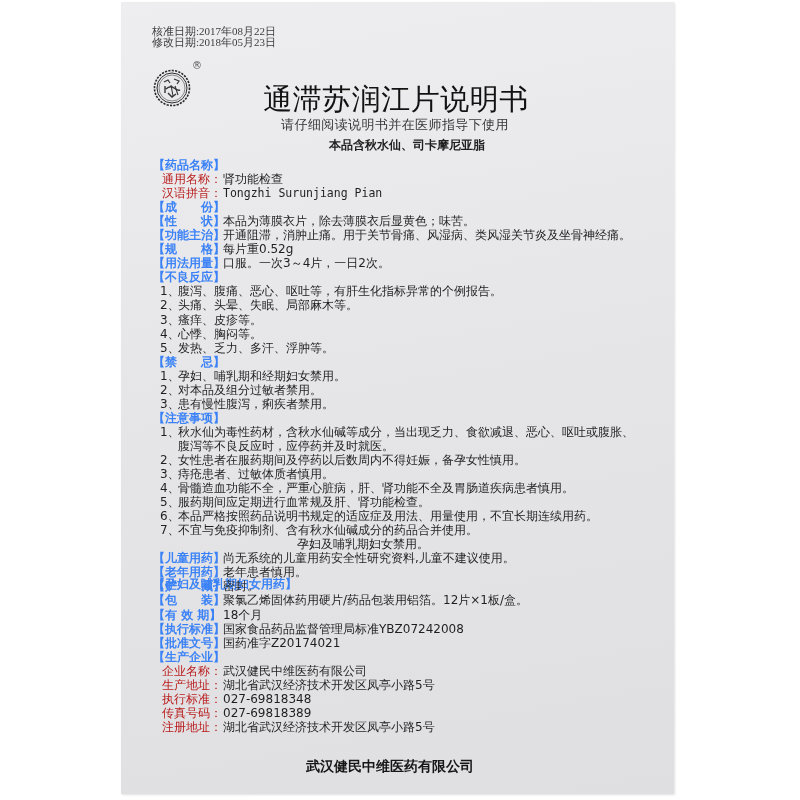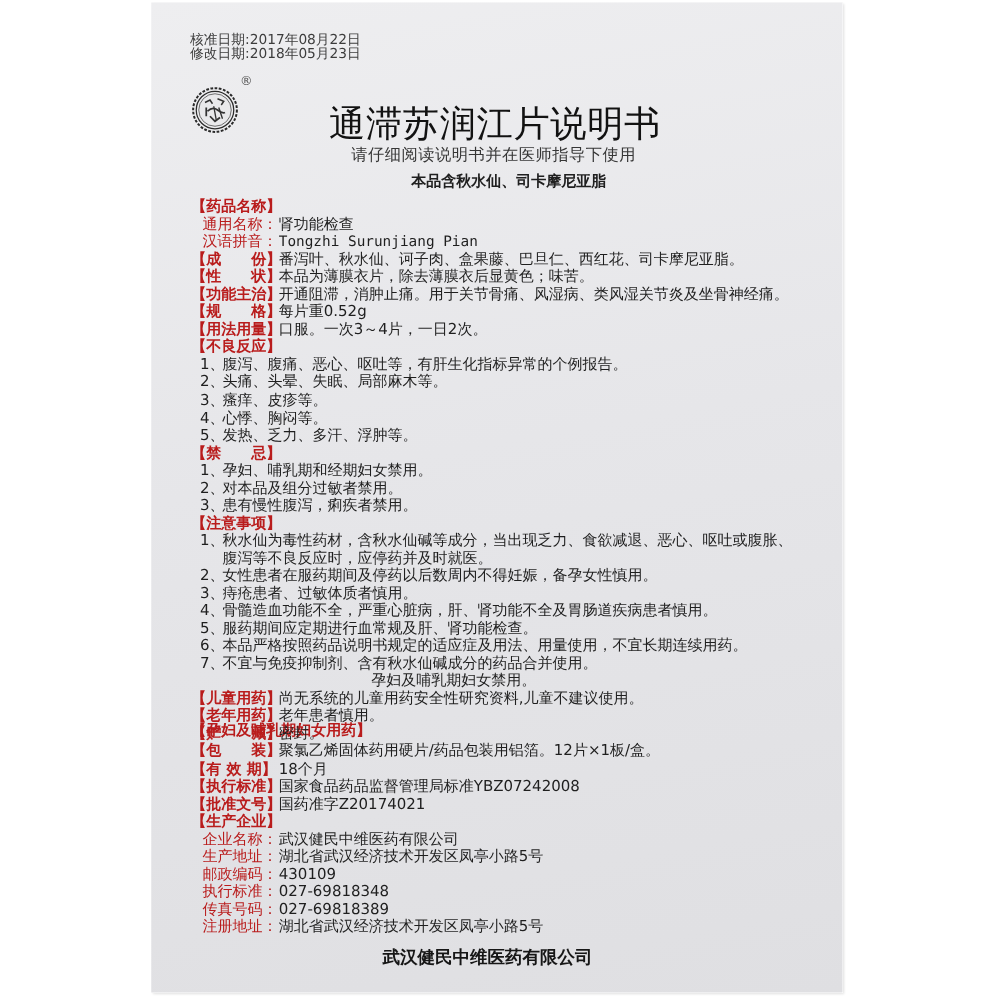--- a/index.html
+++ b/index.html
@@ -10,20 +10,21 @@
     }
     .paper {
       position: absolute; left: 121px; top: 2px; width: 553px; height: 792px;
       background: linear-gradient(170deg, #eeeef0 0%, #e6e6e9 45%, #dfdfe2 100%);
       box-shadow: 1px 1px 2px rgba(0,0,0,0.12);
     }
     .dates {
       position: absolute; left: 152px; top: 26px;
       font-size: 11px; line-height: 11px; color: #3c3c3c;
       white-space: nowrap;
+      font-family: Liberation Serif, serif;
     }
     .dates .line { display: block; height: 11px; }
     .logo { position: absolute; left: 153px; top: 69px; width: 38px; height: 38px; }
     .reg-mark { position: absolute; left: 192px; top: 60px; font-size: 10px; color: #555; }
     .title {
       position: absolute; left: 258px; top: 83px; width: 276px; text-align: center;
       font-family: "DejaVu Serif", serif; font-weight: normal; font-size: 29px; line-height: 32px;
       color: #121212; letter-spacing: 0.5px; white-space: nowrap;
     }
     .subtitle {
@@ -32,21 +33,21 @@
     }
     .notice {
       position: absolute; left: 262px; top: 137px; width: 290px; text-align: center;
       font-size: 12px; line-height: 16px; color: #202020; font-weight: bold; white-space: nowrap;
     }
     .content {
       position: absolute; left: 153px; top: 158px; width: 505px;
       font-size: 12px; line-height: 14.05px; color: #1f1f1f;
     }
     .row { display: flex; white-space: nowrap; height: 14.05px; }
-    .h { font-weight: bold; width: 70px; flex: none; color: #b91c1c; }
+    .h { font-weight: bold; width: 70px; flex: none; color: #3b82f6; }
     .h.wide { width: 144px; margin-top: 40px; }
     .sub { padding-left: 9px; }
     .sub .lbl { width: 61px; flex: none; color: #b91c1c; }
     .item { padding-left: 7px; }
     .item .num { width: 18px; flex: none; }
     .item-cont { padding-left: 25px; }
     .mono { font-family: "DejaVu Sans Mono", monospace; font-size: 11.5px; }
     .footer {
       position: absolute; left: 245px; top: 757px; width: 290px; text-align: center;
       font-size: 14px; line-height: 18px; font-weight: bold; color: #161616; white-space: nowrap;
@@ -87,21 +88,20 @@
     <span class="lbl">通用名称：</span>
     <span>肾功能检查</span>
   </div>
   <div class="row sub">
     <span class="lbl">汉语拼音：</span>
     <span class="mono">Tongzhi Surunjiang Pian</span>
   </div>
 
   <div class="row">
     <span class="h">【成　　份】</span>
-    <span>番泻叶、秋水仙、诃子肉、盒果藤、巴旦仁、西红花、司卡摩尼亚脂。</span>
   </div>
   <div class="row">
     <span class="h">【性　　状】</span>
     <span>本品为薄膜衣片，除去薄膜衣后显黄色；味苦。</span>
   </div>
   <div class="row">
     <span class="h">【功能主治】</span>
     <span>开通阻滞，消肿止痛。用于关节骨痛、风湿病、类风湿关节炎及坐骨神经痛。</span>
   </div>
   <div class="row">
@@ -226,24 +226,20 @@
   </div>
   <div class="row sub">
     <span class="lbl">企业名称：</span>
     <span>武汉健民中维医药有限公司</span>
   </div>
   <div class="row sub">
     <span class="lbl">生产地址：</span>
     <span>湖北省武汉经济技术开发区凤亭小路5号</span>
   </div>
   <div class="row sub">
-    <span class="lbl">邮政编码：</span>
-    <span>430109</span>
-  </div>
-  <div class="row sub">
     <span class="lbl">执行标准：</span>
     <span>027-69818348</span>
   </div>
   <div class="row sub">
     <span class="lbl">传真号码：</span>
     <span>027-69818389</span>
   </div>
   <div class="row sub">
     <span class="lbl">注册地址：</span>
     <span>湖北省武汉经济技术开发区凤亭小路5号</span>

